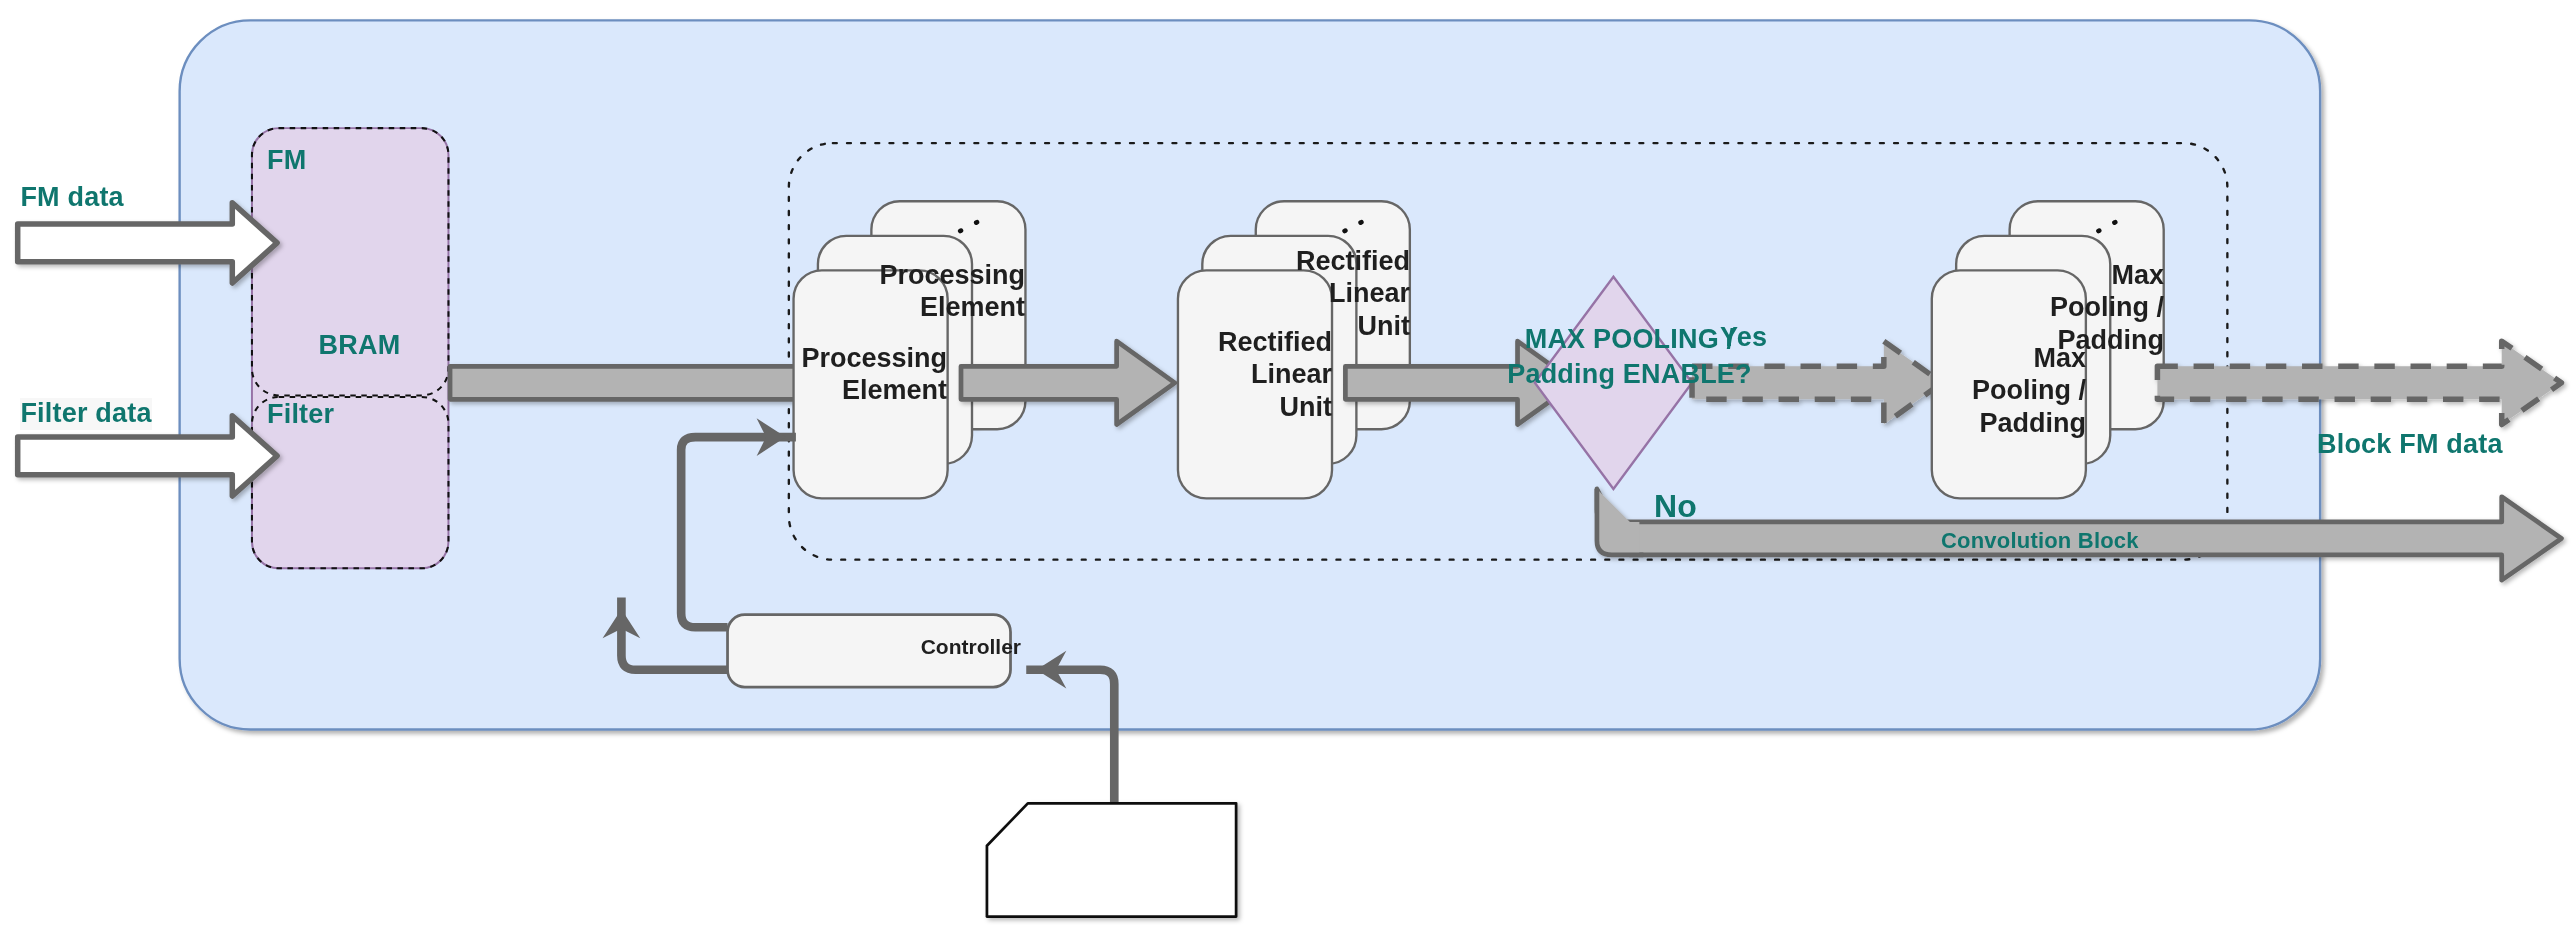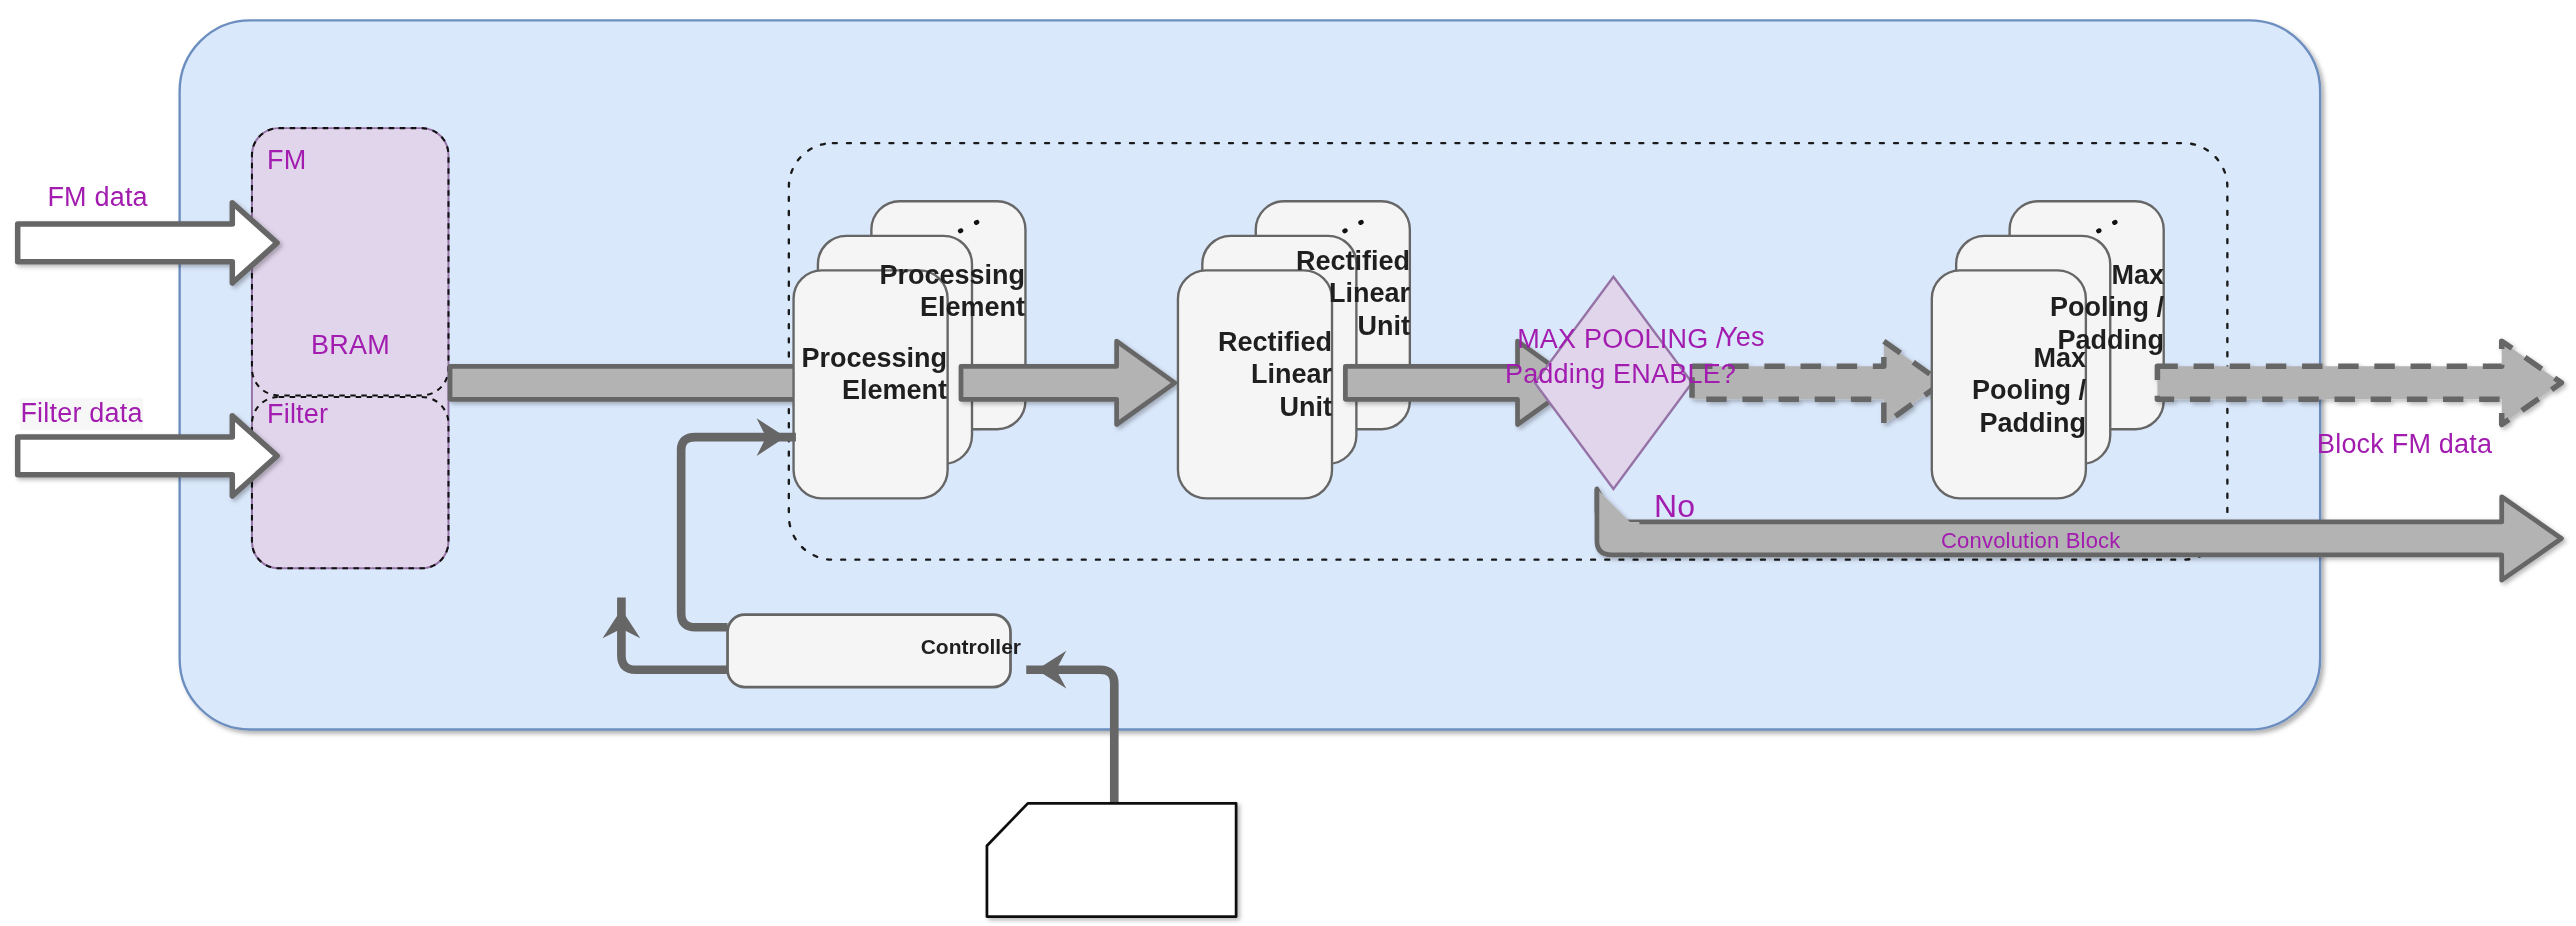--- a/index.html
+++ b/index.html
@@ -2,23 +2,23 @@
 <html style="font-size:12.6px"><head>
 <meta charset="utf-8">
 <style>
   html,body{margin:0;padding:0;background:#ffffff;}
   body{width:2576px;height:926px;position:relative;overflow:hidden;
        font-family:"Liberation Sans","DejaVu Sans",sans-serif;}
   #stage{position:absolute;left:0;top:0;width:2576px;height:926px;}
   svg#scene{position:absolute;left:0;top:0;width:2576px;height:926px;}
 
   
-  .lbl{position:absolute;color:#a21caf;font-weight:normal;line-height:1.18;
+  .lbl{position:absolute;color:#0f766e;font-weight:bold;line-height:1.18;
        white-space:pre;letter-spacing:0.2px;}
-  .lbl.c{text-align:center;}
+  .lbl.c{text-align:center;padding-left:9px;}
   .node-txt{position:absolute;color:#1f1f1f;font-weight:bold;text-align:right;
             line-height:1.2;white-space:pre;}
 </style>
 </head>
 <body>
 
 <div id="stage">
 
   <svg id="scene" viewBox="0 0 3276 1178">
     <defs>
@@ -135,21 +135,21 @@
       <path d="M 1417,1022 L 1417,870 Q 1417,852 1399,852 L 1305,852" fill="none" stroke="#666" stroke-width="11" stroke-linecap="butt"></path>
       <path d="M 1318,852 L 1356,828 L 1343,852 L 1356,876 Z" fill="#666"></path>
     </g>
 
     <g filter="url(#shs)">
       <path d="M 1307,1022 L 1255,1076 L 1255,1166 L 1572,1166 L 1572,1022 Z" fill="#ffffff" stroke="#111" stroke-width="3.5" stroke-linejoin="round"></path>
     </g>
 
   </svg>
 
-  <div class="lbl" style="left:20.4px;top:182px;font-size:27px;margin-left:27px;">FM data</div>
+  <div class="lbl" style="left:20.4px;top:182px;font-size:27px;">FM data</div>
 
   <div class="lbl" style="left:20.4px;top:398px;font-size:27px;background:#f7f7f7;">Filter data</div>
 
   <div class="lbl" style="left:267px;top:145px;font-size:27px;">FM</div>
 
   <div class="lbl c" style="left:252px;top:330px;width:197px;font-size:27px;">BRAM</div>
 
   <div class="lbl" style="left:267px;top:399px;font-size:27px;">Filter</div>
 
   <div class="node-txt" style="left:871px;top:259px;width:154px;font-size:27px;color:#1f1f1f;">Processing

